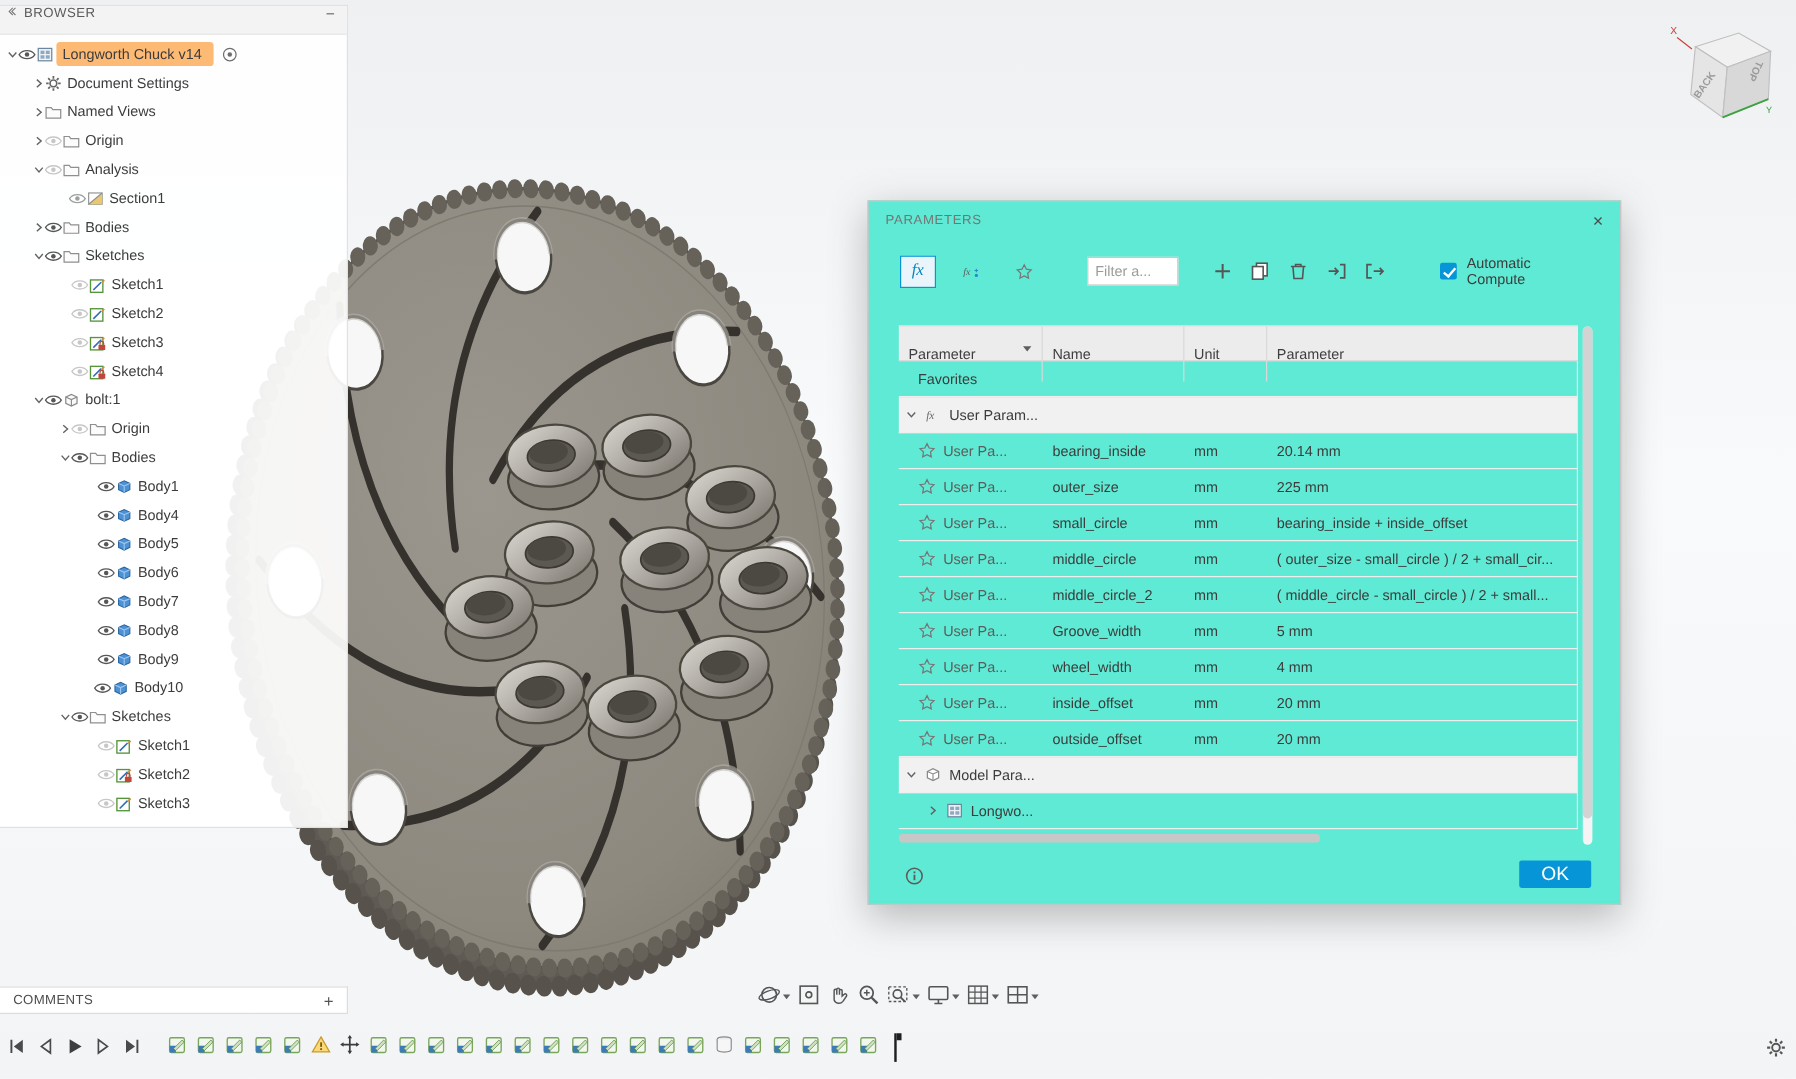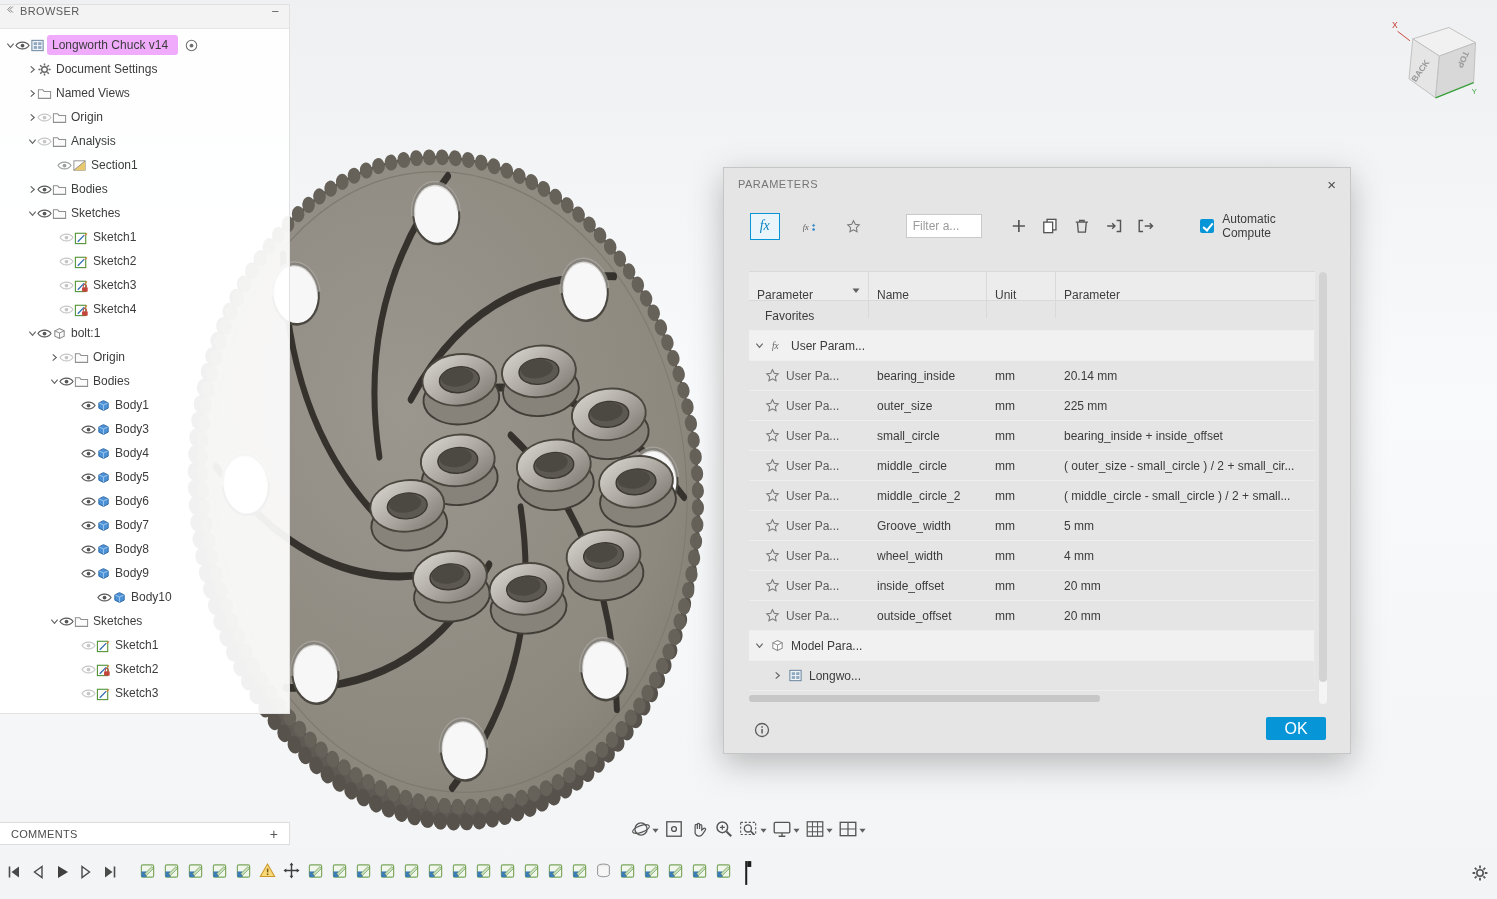--- a/index.html
+++ b/index.html
@@ -23,25 +23,25 @@
   .btitle{font-size:11px;color:#5b5b5b;letter-spacing:.4px;}
   .bmin{margin-left:auto;color:#666;font-size:13px;line-height:1;cursor:default;}
   #tree{padding:4px 0 8px;}
   .trow{height:24px;display:flex;align-items:center;white-space:nowrap;}
   .slot{width:15px;display:inline-flex;align-items:center;justify-content:center;}
   .slot20{width:20px;display:inline-flex;align-items:center;justify-content:center;}
   .slot18{width:19px;display:inline-flex;align-items:center;justify-content:center;}
   .ico10{width:9px;height:9px;display:inline-flex;}
   .ico15{width:15px;height:15px;display:inline-flex;}
   .tlabel{margin-left:4px;}
-  .root .rootlabel{background:#f0abfc;border-radius:3px;padding:3px 10px 3px 5px;margin-left:2px;}
+  .root .rootlabel{background:#fdba74;border-radius:3px;padding:3px 10px 3px 5px;margin-left:2px;}
   .radiomark{margin-left:6px;}
 
   
-  .dialog{position:absolute;left:723px;top:167px;width:628px;height:587px;background:#e5e5e5;
+  .dialog{position:absolute;left:723px;top:167px;width:628px;height:587px;background:#5eead4;
           border:1px solid #c6c6c6;box-shadow:0 10px 30px rgba(70,70,70,.35);}
   .dtitle{height:32px;display:flex;align-items:center;padding:0 14px;}
   .dtitlelabel{font-size:11px;color:#757575;letter-spacing:.5px;}
   .dclose{margin-left:auto;font-size:15px;color:#4d4d4d;line-height:1;cursor:default;}
   .dtoolbar{display:flex;align-items:center;height:62px;padding:0 24px 10px 26px;}
   .tbtn{width:30px;height:27px;border:1px solid transparent;background:transparent;
         display:flex;align-items:center;justify-content:center;margin-right:15px;}
   .tbtn.active{border-color:var(--accent,#0696d7);background:#eaf5fb;}
   .fxtext{font-family:"Liberation Serif",serif;font-style:italic;font-size:14px;color:#0a85c0;}
   .dfilter{width:76px;height:24px;border:1px solid #c9c9c9;padding:0 6px;font-size:12px;
@@ -544,119 +544,103 @@
               <path d="M1 6C4 1.2 12 1.2 15 6 12 10.8 4 10.8 1 6Z" fill="none" stroke="#575757" stroke-width="1.2"></path>
               <circle cx="8" cy="6" r="2" fill="#575757"></circle>
             </svg>
           </span>
           <span class="slot18 ico15">
             <svg viewBox="0 0 16 16">
               <path d="M3 5.2 L8 2.8 L13 5.2 V10.8 L8 13.2 L3 10.8Z" fill="#4e92d6" stroke="#2c66a3"></path>
               <path d="M3 5.2 L8 7.4 L13 5.2 M8 7.4V13.2" fill="none" stroke="#9ec8ee"></path>
             </svg>
           </span>
-          <span class="tlabel">Body3</span>
+          <span class="tlabel">Body4</span>
         </div>
         <div class="trow" style="padding-left: 72px;">
           <span class="slot ico10"></span>
           <span class="slot20 ico15">
             <svg viewBox="0 0 16 12">
               <path d="M1 6C4 1.2 12 1.2 15 6 12 10.8 4 10.8 1 6Z" fill="none" stroke="#575757" stroke-width="1.2"></path>
               <circle cx="8" cy="6" r="2" fill="#575757"></circle>
             </svg>
           </span>
           <span class="slot18 ico15">
             <svg viewBox="0 0 16 16">
               <path d="M3 5.2 L8 2.8 L13 5.2 V10.8 L8 13.2 L3 10.8Z" fill="#4e92d6" stroke="#2c66a3"></path>
               <path d="M3 5.2 L8 7.4 L13 5.2 M8 7.4V13.2" fill="none" stroke="#9ec8ee"></path>
             </svg>
           </span>
-          <span class="tlabel">Body4</span>
+          <span class="tlabel">Body5</span>
         </div>
         <div class="trow" style="padding-left: 72px;">
           <span class="slot ico10"></span>
           <span class="slot20 ico15">
             <svg viewBox="0 0 16 12">
               <path d="M1 6C4 1.2 12 1.2 15 6 12 10.8 4 10.8 1 6Z" fill="none" stroke="#575757" stroke-width="1.2"></path>
               <circle cx="8" cy="6" r="2" fill="#575757"></circle>
             </svg>
           </span>
           <span class="slot18 ico15">
             <svg viewBox="0 0 16 16">
               <path d="M3 5.2 L8 2.8 L13 5.2 V10.8 L8 13.2 L3 10.8Z" fill="#4e92d6" stroke="#2c66a3"></path>
               <path d="M3 5.2 L8 7.4 L13 5.2 M8 7.4V13.2" fill="none" stroke="#9ec8ee"></path>
             </svg>
           </span>
-          <span class="tlabel">Body5</span>
+          <span class="tlabel">Body6</span>
         </div>
         <div class="trow" style="padding-left: 72px;">
           <span class="slot ico10"></span>
           <span class="slot20 ico15">
             <svg viewBox="0 0 16 12">
               <path d="M1 6C4 1.2 12 1.2 15 6 12 10.8 4 10.8 1 6Z" fill="none" stroke="#575757" stroke-width="1.2"></path>
               <circle cx="8" cy="6" r="2" fill="#575757"></circle>
             </svg>
           </span>
           <span class="slot18 ico15">
             <svg viewBox="0 0 16 16">
               <path d="M3 5.2 L8 2.8 L13 5.2 V10.8 L8 13.2 L3 10.8Z" fill="#4e92d6" stroke="#2c66a3"></path>
               <path d="M3 5.2 L8 7.4 L13 5.2 M8 7.4V13.2" fill="none" stroke="#9ec8ee"></path>
             </svg>
           </span>
-          <span class="tlabel">Body6</span>
+          <span class="tlabel">Body7</span>
         </div>
         <div class="trow" style="padding-left: 72px;">
           <span class="slot ico10"></span>
           <span class="slot20 ico15">
             <svg viewBox="0 0 16 12">
               <path d="M1 6C4 1.2 12 1.2 15 6 12 10.8 4 10.8 1 6Z" fill="none" stroke="#575757" stroke-width="1.2"></path>
               <circle cx="8" cy="6" r="2" fill="#575757"></circle>
             </svg>
           </span>
           <span class="slot18 ico15">
             <svg viewBox="0 0 16 16">
               <path d="M3 5.2 L8 2.8 L13 5.2 V10.8 L8 13.2 L3 10.8Z" fill="#4e92d6" stroke="#2c66a3"></path>
               <path d="M3 5.2 L8 7.4 L13 5.2 M8 7.4V13.2" fill="none" stroke="#9ec8ee"></path>
             </svg>
           </span>
-          <span class="tlabel">Body7</span>
+          <span class="tlabel">Body8</span>
         </div>
         <div class="trow" style="padding-left: 72px;">
           <span class="slot ico10"></span>
           <span class="slot20 ico15">
             <svg viewBox="0 0 16 12">
               <path d="M1 6C4 1.2 12 1.2 15 6 12 10.8 4 10.8 1 6Z" fill="none" stroke="#575757" stroke-width="1.2"></path>
               <circle cx="8" cy="6" r="2" fill="#575757"></circle>
             </svg>
           </span>
           <span class="slot18 ico15">
             <svg viewBox="0 0 16 16">
               <path d="M3 5.2 L8 2.8 L13 5.2 V10.8 L8 13.2 L3 10.8Z" fill="#4e92d6" stroke="#2c66a3"></path>
               <path d="M3 5.2 L8 7.4 L13 5.2 M8 7.4V13.2" fill="none" stroke="#9ec8ee"></path>
             </svg>
           </span>
-          <span class="tlabel">Body8</span>
-        </div>
-        <div class="trow" style="padding-left: 72px;">
-          <span class="slot ico10"></span>
-          <span class="slot20 ico15">
-            <svg viewBox="0 0 16 12">
-              <path d="M1 6C4 1.2 12 1.2 15 6 12 10.8 4 10.8 1 6Z" fill="none" stroke="#575757" stroke-width="1.2"></path>
-              <circle cx="8" cy="6" r="2" fill="#575757"></circle>
-            </svg>
-          </span>
-          <span class="slot18 ico15">
-            <svg viewBox="0 0 16 16">
-              <path d="M3 5.2 L8 2.8 L13 5.2 V10.8 L8 13.2 L3 10.8Z" fill="#4e92d6" stroke="#2c66a3"></path>
-              <path d="M3 5.2 L8 7.4 L13 5.2 M8 7.4V13.2" fill="none" stroke="#9ec8ee"></path>
-            </svg>
-          </span>
           <span class="tlabel">Body9</span>
         </div>
-        <div class="trow" style="padding-left: 88px; text-align: center;">
+        <div class="trow" style="padding-left: 69px; text-align: center;">
           <span class="slot ico10"></span>
           <span class="slot20 ico15">
             <svg viewBox="0 0 16 12">
               <path d="M1 6C4 1.2 12 1.2 15 6 12 10.8 4 10.8 1 6Z" fill="none" stroke="#575757" stroke-width="1.2"></path>
               <circle cx="8" cy="6" r="2" fill="#575757"></circle>
             </svg>
           </span>
           <span class="slot18 ico15">
             <svg viewBox="0 0 16 16">
               <path d="M3 5.2 L8 2.8 L13 5.2 V10.8 L8 13.2 L3 10.8Z" fill="#4e92d6" stroke="#2c66a3"></path>

